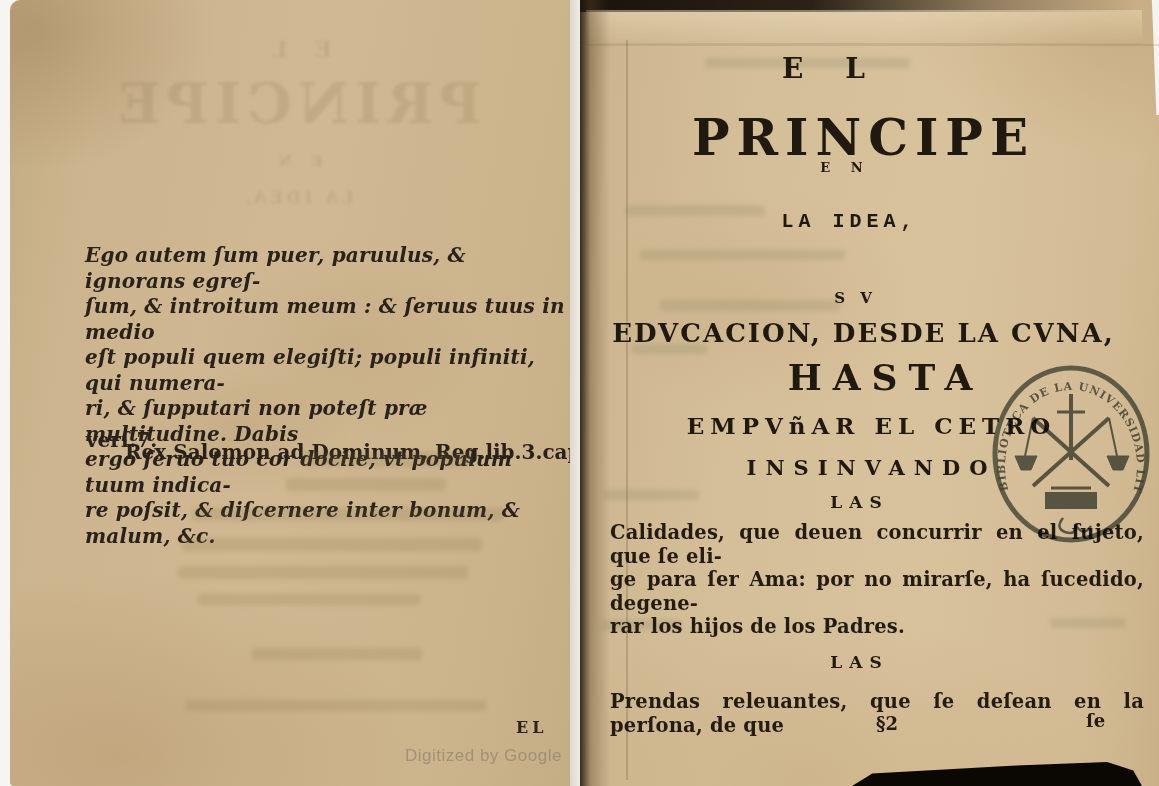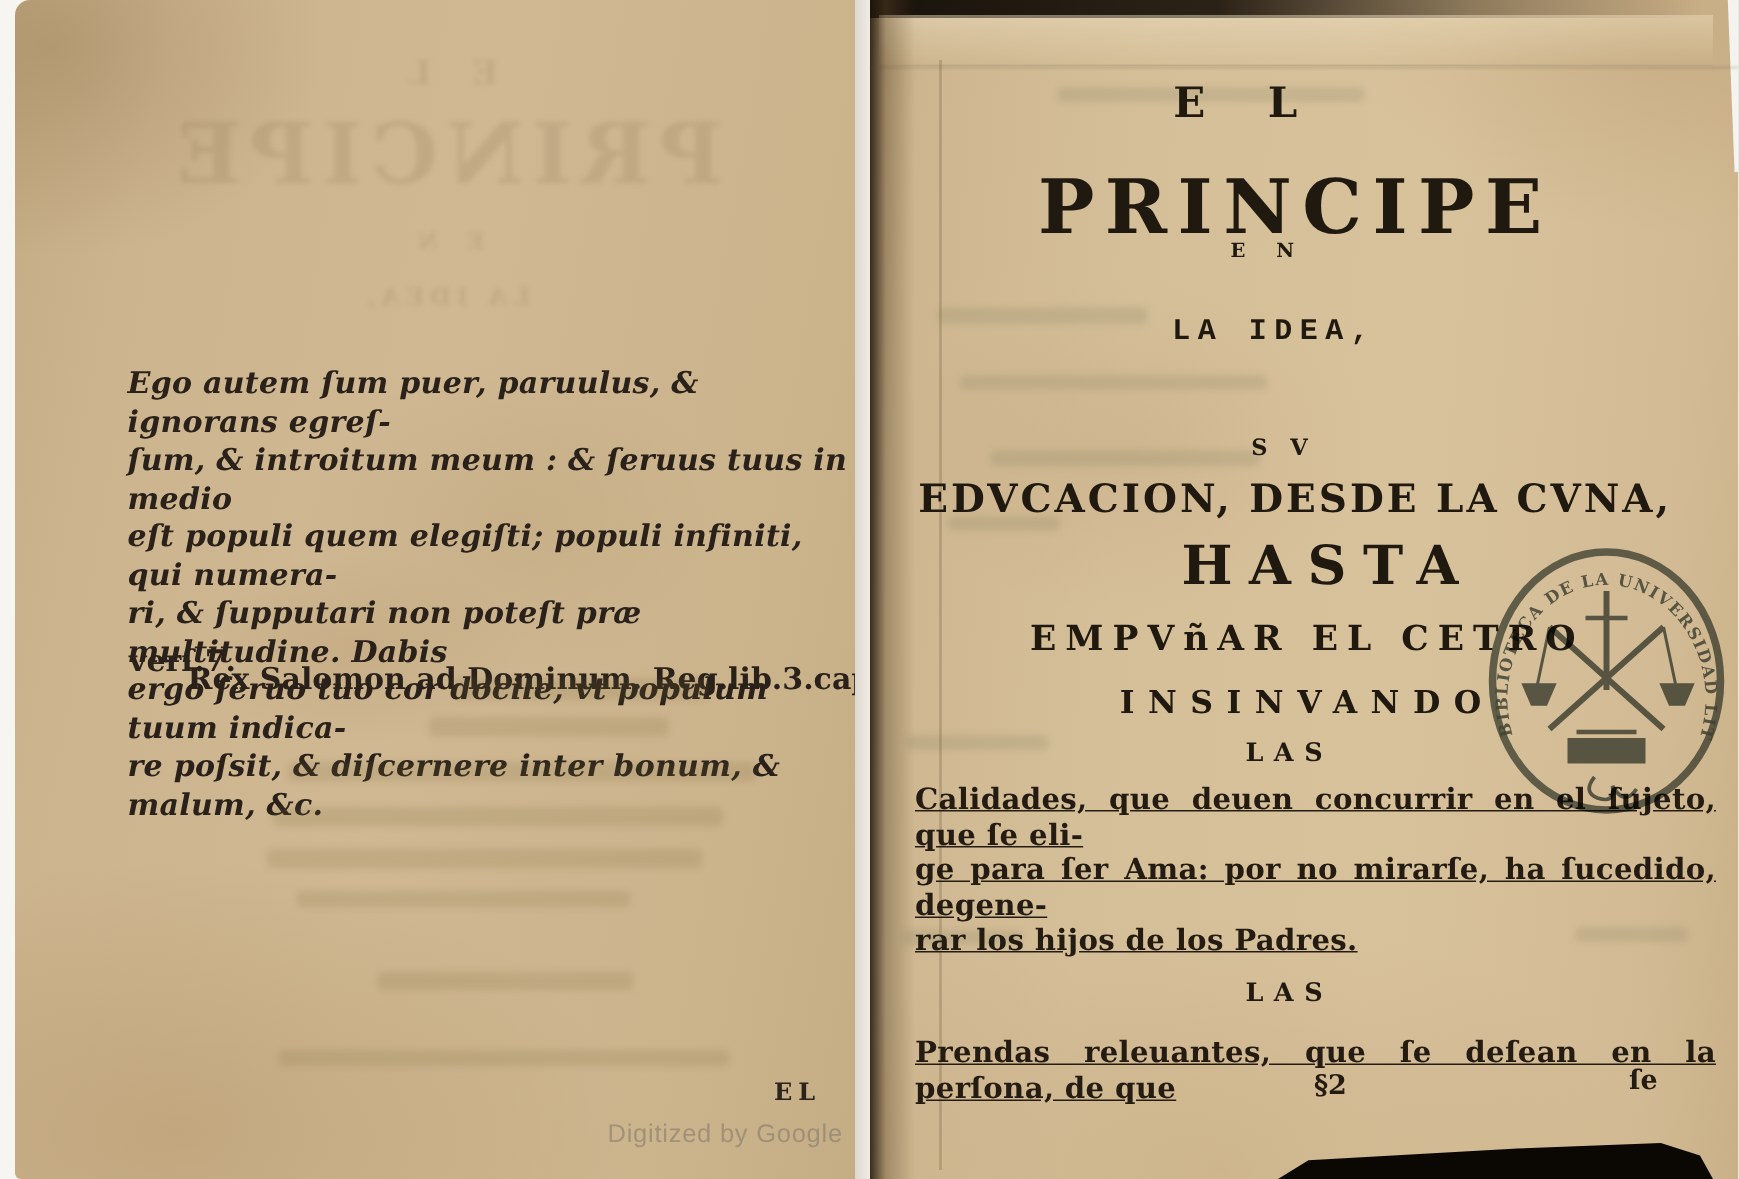--- a/index.html
+++ b/index.html
@@ -94,21 +94,21 @@
   .pr-white-corner {
     position:absolute; right:0; top:0; width:13px; height:115px; background:#f4f3ef;
     clip-path:polygon(45% 0, 100% 0, 100% 100%, 80% 100%);
   }
   .rp-line {
     position:absolute; left:0; right:12px; text-align:center;
     font-weight:bold; color:#20190f; white-space:nowrap;
   }
   .paragraph {
     position:absolute; font-weight:bold; color:#241c12; font-size:19.5px;
-    line-height:23.5px; letter-spacing:.2px; text-align:justify;text-decoration:underline;
+    line-height:23.5px; letter-spacing:.2px; text-align:justify;
   }
   .sig-mark, .catchword-right {
     position:absolute; font-weight:bold; color:#241c12; font-size:18px;
   }
   .stamp-wrap {
     position:absolute; left:405px; top:360px; width:172px; height:190px;
     mix-blend-mode:multiply; opacity:.88; filter:blur(.4px);
   }
   .black-wedge {
     position:absolute; left:272px; top:760px; width:290px; height:26px;

